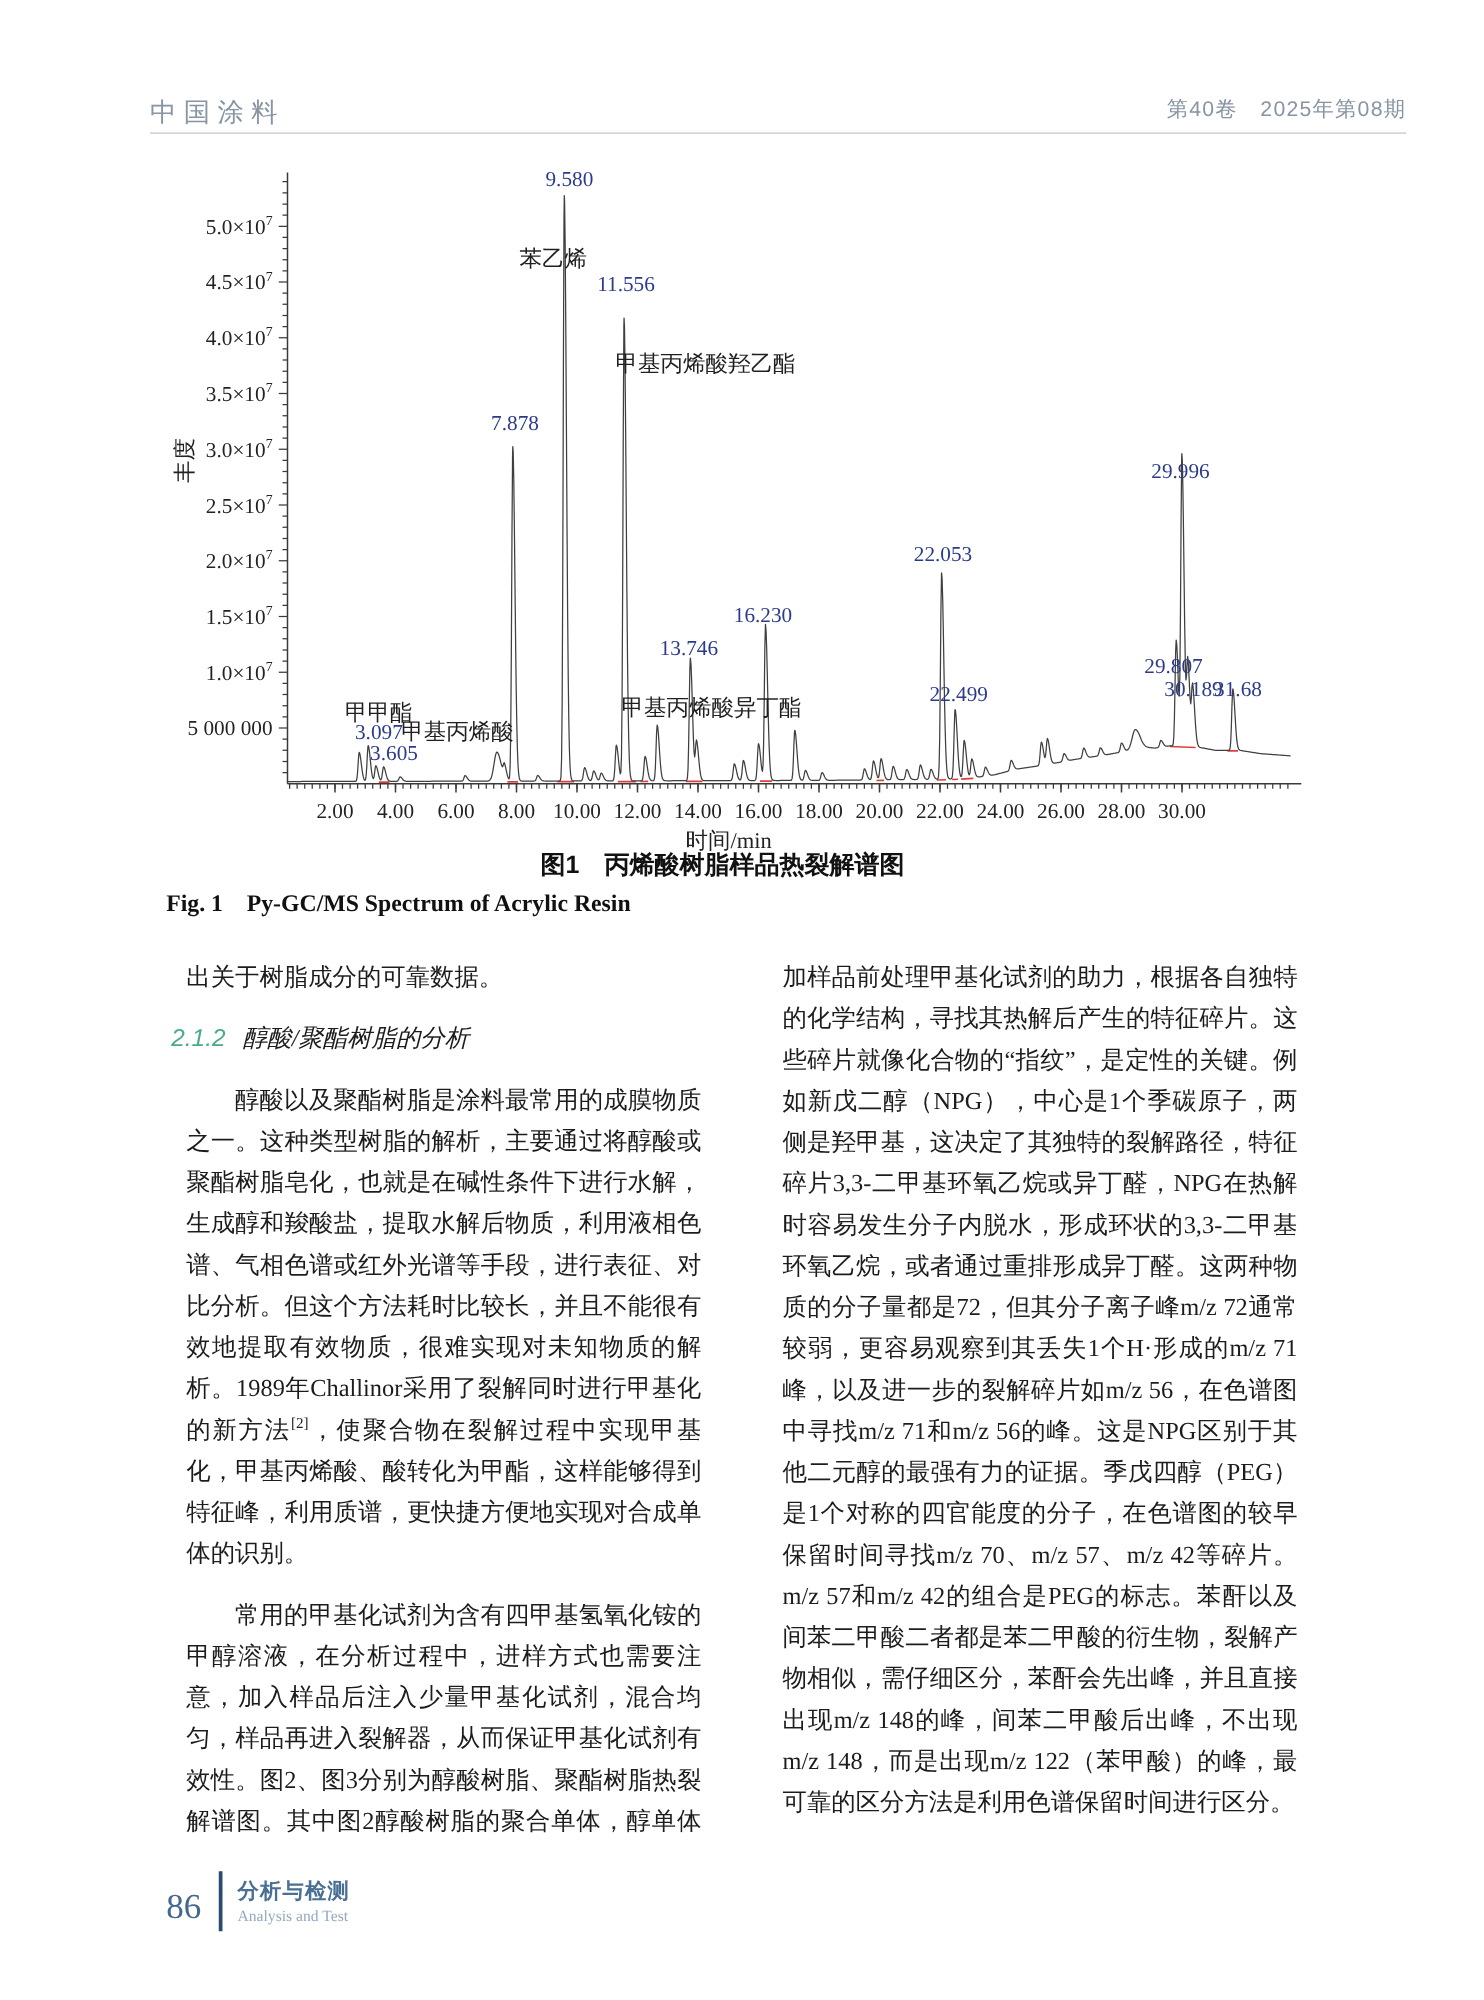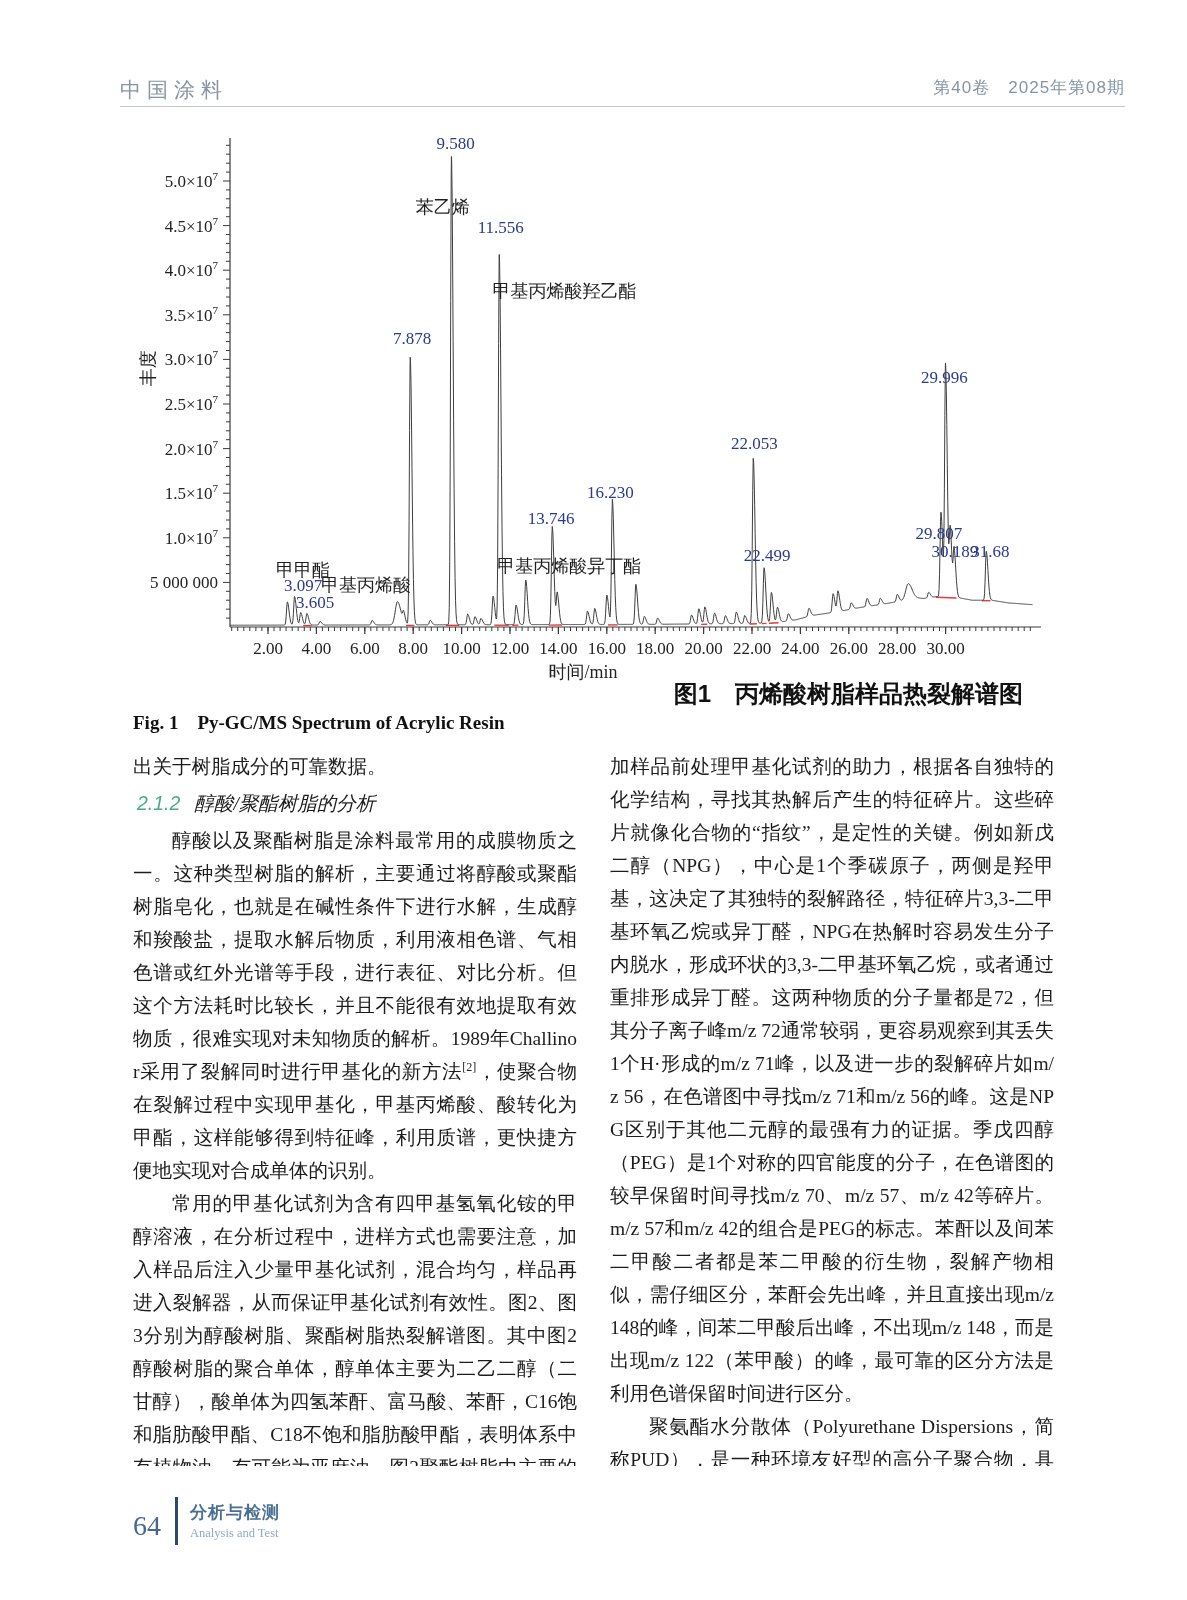--- a/index.html
+++ b/index.html
@@ -6,29 +6,29 @@
   .page{position:relative;width:1187px;height:1600px;background:#fff;overflow:hidden;
         font-family:"Liberation Serif", serif;color:#1c1c1c;}
   
   .hdr{position:absolute;top:76px;left:120px;right:62px;display:flex;justify-content:space-between;
        font-family:"Liberation Sans", sans-serif;color:#8794a3;}
   .hdr .jt{font-size:21px;letter-spacing:6px;}
   .hdr .iss{font-size:17px;letter-spacing:1px;margin-left:24px;}
   .hdr-rule{position:absolute;top:106px;left:120px;right:62px;height:1px;background:#c2c8ce;}
   
   .figwrap{position:absolute;top:122px;left:138px;width:920px;height:560px;}
-  .cap-cn{position:absolute;top:678px;left:133px;width:890px;text-align:right;
-          font-family:"Liberation Sans", sans-serif;font-weight:bold;font-size:24px;color:#111;}
+  .cap-cn{position:absolute;top:678px;left:133px;width:890px;text-align:center;
+          font-family:"Liberation Sans", sans-serif;font-weight:bold;font-size:20px;color:#111;}
   .cap-en{position:absolute;top:710px;left:133px;width:890px;
           font-family:"Liberation Serif", serif;font-weight:bold;font-size:19px;color:#111;}
   
   .cols{position:absolute;top:750px;left:133px;width:921px;height:716px;display:flex;gap:33px;overflow:hidden;}
   .col{width:444px;font-size:19.5px;line-height:33px;text-align:justify;text-justify:inter-ideograph;
        word-break:break-all;}
-  .col p{margin:0;}
+  .col p{margin:16px;}
   .col p.ind{text-indent:2em;}
   .col h3{margin:4px;font-size:19.5px;line-height:33px;font-weight:normal;color:#1c1c1c;font-style:italic;}
   .secnum{font-family:"Liberation Sans", sans-serif;color:#4aa98e;margin-right:14px;}
   sup.ref{font-size:0.62em;vertical-align:super;line-height:0;}
   
   .ftr{position:absolute;top:1497px;left:133px;display:flex;align-items:center;}
   .pgnum{font-family:"Liberation Serif", serif;font-size:28px;color:#46688f;margin-top:10px;}
   .fbar{width:3px;height:48px;background:#2c4a6e;margin:0 12px 0 14px;}
   .fsec .cn{font-family:"Liberation Sans", sans-serif;font-weight:bold;font-size:17px;color:#4a6f94;letter-spacing:1px;}
   .fsec .en{font-family:"Liberation Serif", serif;font-size:12.5px;color:#93a9c0;margin-top:2px;}
@@ -335,21 +335,21 @@
       <p class="ind"><span>醇酸以及聚酯树脂是涂料最常用的成膜物质之一。这种类型树脂的解析，主要通过将醇酸或聚酯树脂皂化，也就是在碱性条件下进行水解，生成醇和羧酸盐，提取水解后物质，利用液相色谱、气相色谱或红外光谱等手段，进行表征、对比分析。但这个方法耗时比较长，并且不能很有效地提取有效物质，很难实现对未知物质的解析。1989年Challinor采用了裂解同时进行甲基化的新方法</span><sup class="ref">[2]</sup><span>，使聚合物在裂解过程中实现甲基化，甲基丙烯酸、酸转化为甲酯，这样能够得到特征峰，利用质谱，更快捷方便地实现对合成单体的识别。</span></p>
       <p class="ind">常用的甲基化试剂为含有四甲基氢氧化铵的甲醇溶液，在分析过程中，进样方式也需要注意，加入样品后注入少量甲基化试剂，混合均匀，样品再进入裂解器，从而保证甲基化试剂有效性。图2、图3分别为醇酸树脂、聚酯树脂热裂解谱图。其中图2醇酸树脂的聚合单体，醇单体主要为二乙二醇（二甘醇），酸单体为四氢苯酐、富马酸、苯酐，C16饱和脂肪酸甲酯、C18不饱和脂肪酸甲酯，表明体系中有植物油，有可能为亚麻油。图3聚酯树脂中主要的醇单体为新戊二醇、季戊四醇，酸单体为己二酸、苯酐以及间苯二甲酸。这些聚酯树脂或醇酸树脂样品通过热裂解技术的应用，再添</p>
     </div>
     <div class="col">
       <p>加样品前处理甲基化试剂的助力，根据各自独特的化学结构，寻找其热解后产生的特征碎片。这些碎片就像化合物的“指纹”，是定性的关键。例如新戊二醇（NPG），中心是1个季碳原子，两侧是羟甲基，这决定了其独特的裂解路径，特征碎片3,3-二甲基环氧乙烷或异丁醛，NPG在热解时容易发生分子内脱水，形成环状的3,3-二甲基环氧乙烷，或者通过重排形成异丁醛。这两种物质的分子量都是72，但其分子离子峰m/z 72通常较弱，更容易观察到其丢失1个H·形成的m/z 71峰，以及进一步的裂解碎片如m/z 56，在色谱图中寻找m/z 71和m/z 56的峰。这是NPG区别于其他二元醇的最强有力的证据。季戊四醇（PEG）是1个对称的四官能度的分子，在色谱图的较早保留时间寻找m/z 70、m/z 57、m/z 42等碎片。m/z 57和m/z 42的组合是PEG的标志。苯酐以及间苯二甲酸二者都是苯二甲酸的衍生物，裂解产物相似，需仔细区分，苯酐会先出峰，并且直接出现m/z 148的峰，间苯二甲酸后出峰，不出现m/z 148，而是出现m/z 122（苯甲酸）的峰，最可靠的区分方法是利用色谱保留时间进行区分。</p>
       <p class="ind">聚氨酯水分散体（Polyurethane Dispersions，简称PUD），是一种环境友好型的高分子聚合物，具有良好的柔韧性以及耐磨性，耐化学品等性能，按照其合成原材料，可以分为聚酯型聚氨酯水分散体、聚醚型聚</p>
     </div>
   </div>
 
   <div class="ftr">
-    <span class="pgnum">64</span>
+    <span class="pgnum">86</span>
     <div class="fbar"></div>
     <div class="fsec">
       <div class="cn">分析与检测</div>
       <div class="en">Analysis and Test</div>
     </div>
   </div>
 
 </div>
 
 </body></html>

